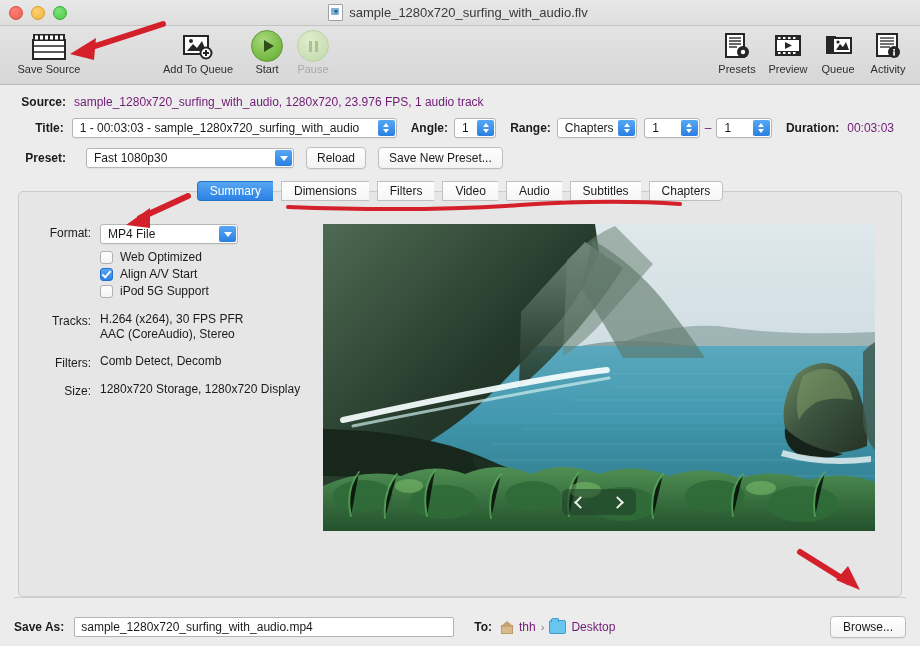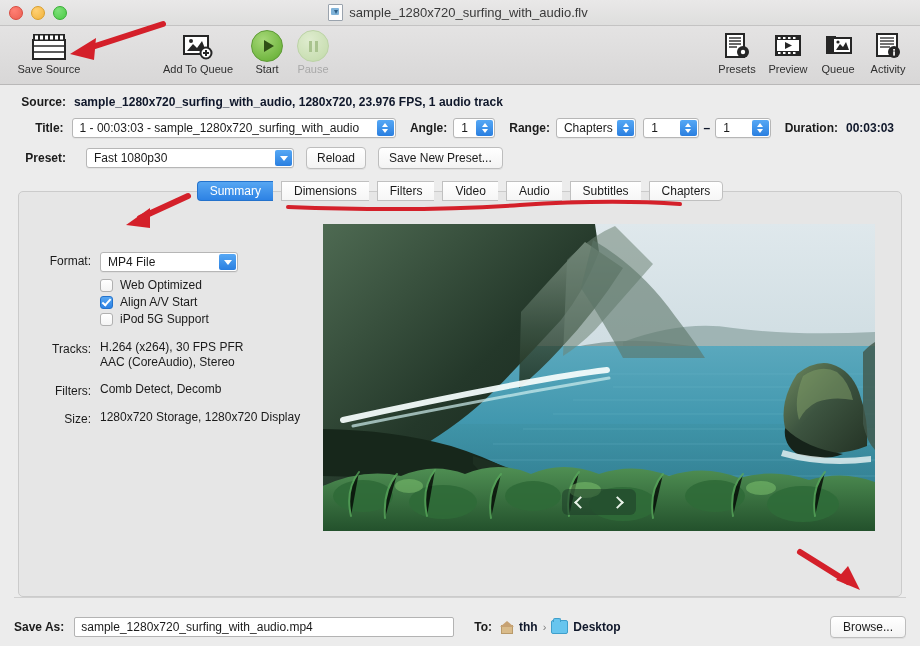--- a/index.html
+++ b/index.html
@@ -150,24 +150,23 @@
   .lbl {
     font-weight: bold;
     font-size: 12px;
     color: #1b1b1b;
     text-align: right;
     white-space: nowrap;
   }
   .lbl-src { width: 52px; }
   .val {
     font-size: 12px;
-    color: #0f172a;
+    color: #701a75;
     margin-left: 8px;
     white-space: nowrap;
-    font-weight: bold;
   }
 
   
   .popup {
     height: 20px;
     background: #ffffff;
     border: 1px solid #b6b6b6;
     border-radius: 3px;
     display: inline-flex;
     align-items: center;
@@ -279,21 +278,20 @@
   .summary {
     display: flex;
     padding: 12px 0 0 0;
     height: 100%;
     box-sizing: border-box;
   }
   .sum-left {
     width: 300px;
     padding-left: 16px;
     box-sizing: border-box;
-    margin-top: 28px;
   }
   .sum-row {
     display: flex;
     align-items: flex-start;
     margin-bottom: 6px;
   }
   .sum-lbl {
     width: 56px;
     text-align: right;
     font-size: 12px;

